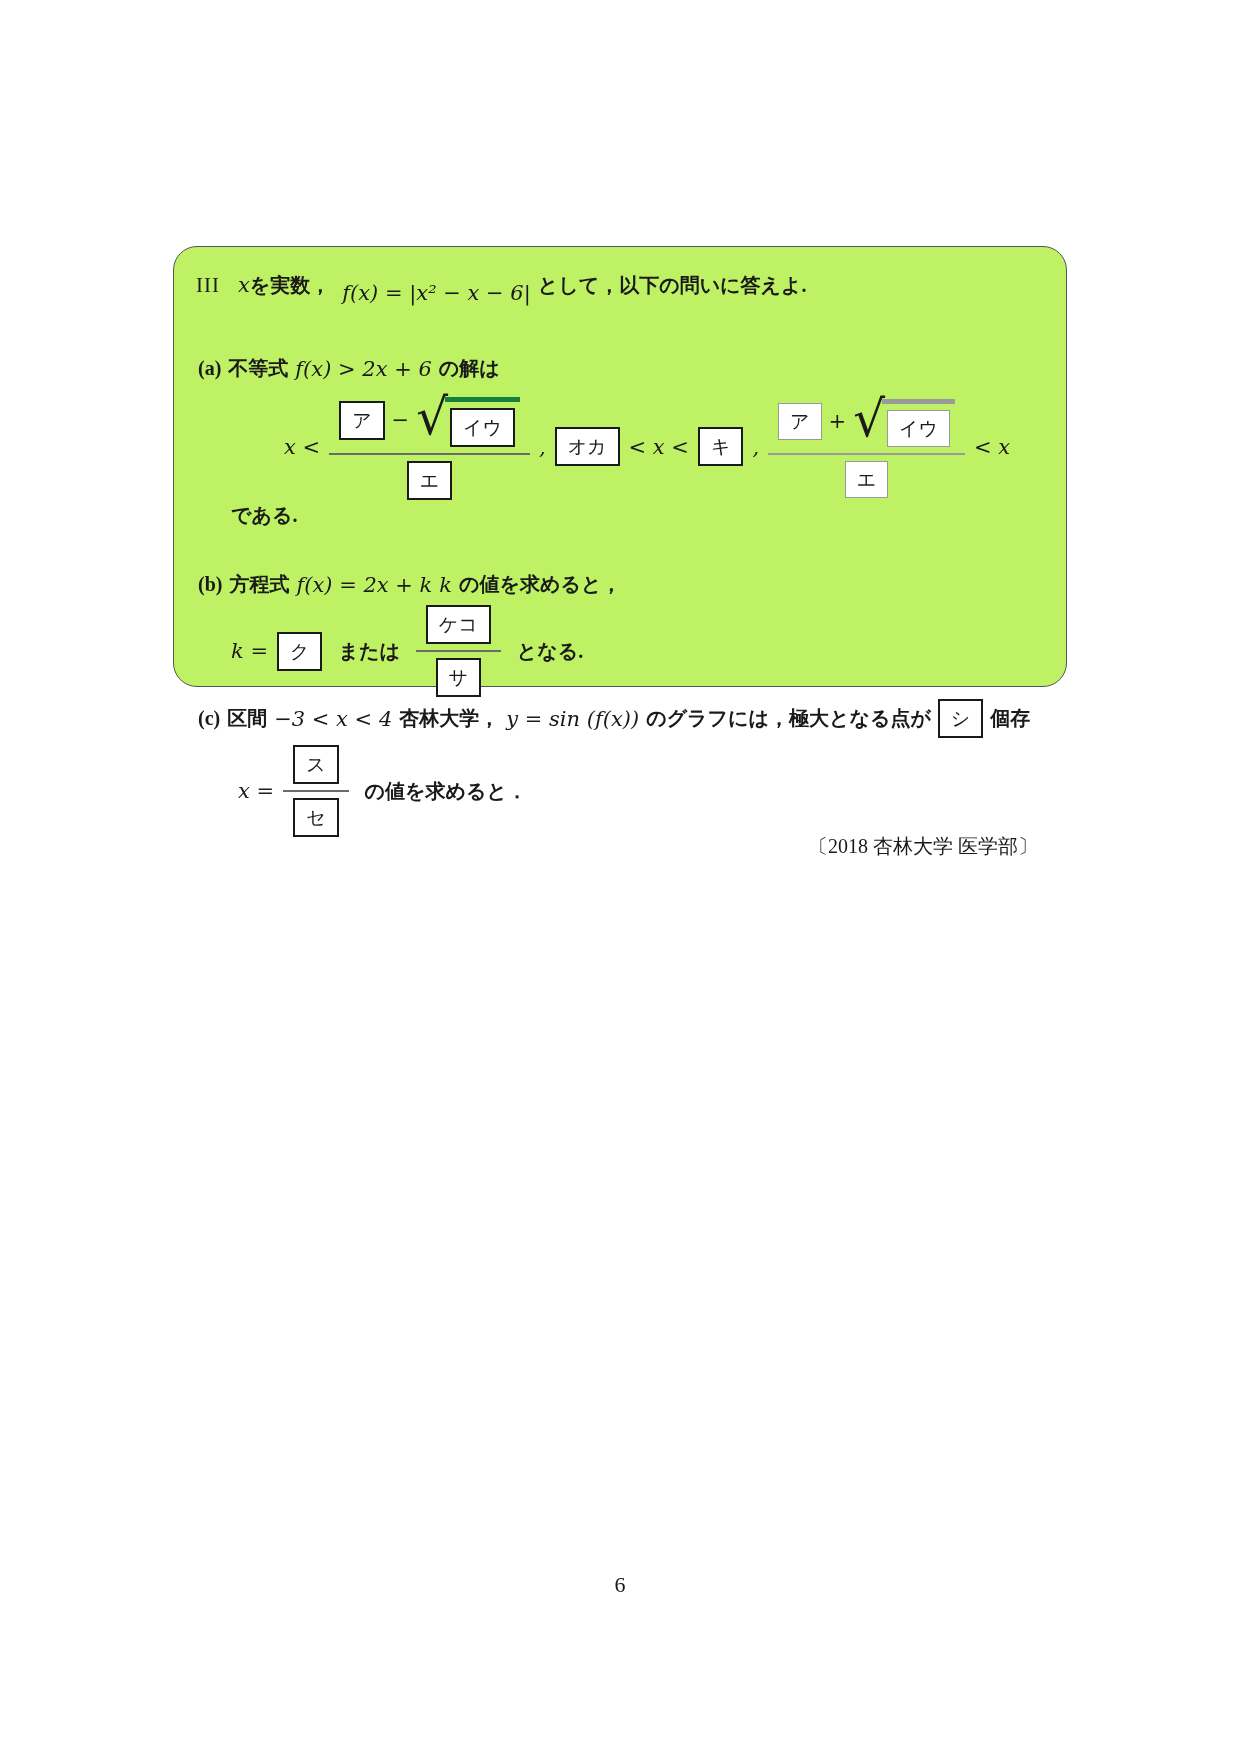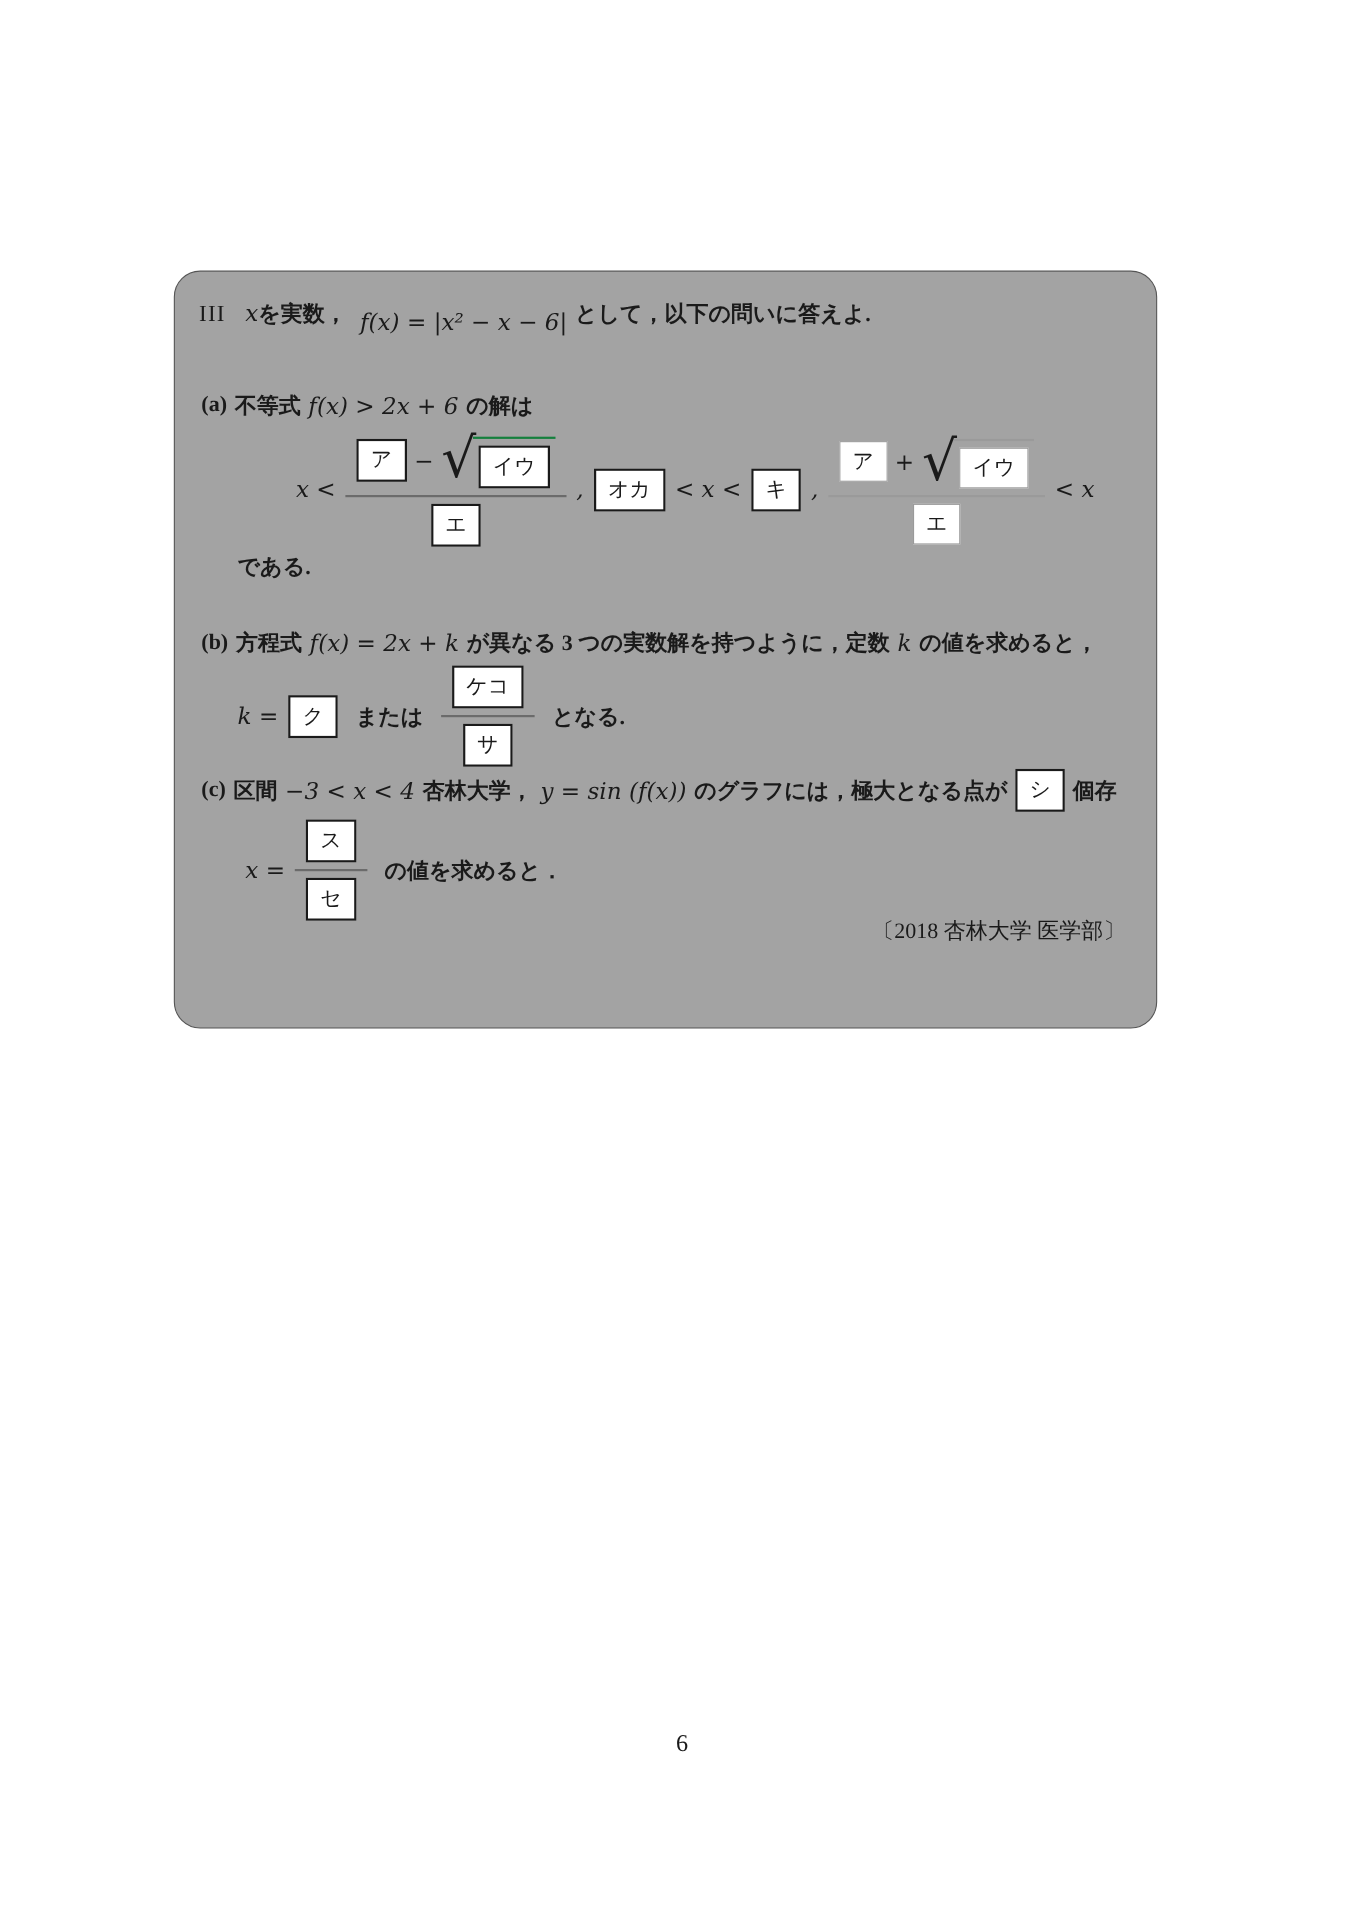--- a/index.html
+++ b/index.html
@@ -2,22 +2,22 @@
 <html><head>
 <meta charset="utf-8">
 <style>
   html,body { margin:0; padding:0; background:#ffffff; }
   .page {
     position:relative; width:1240px; height:1753px; background:#ffffff;
     font-family:"Liberation Serif","DejaVu Serif",serif; color:#1a1a1a;
     overflow:hidden;
   }
   .problem-box {
-    position:absolute; left:158px; top:246px; width:894px; height:689px;
-    border:1.5px solid #555; border-radius:24px; background:#a3a3a3;
+    position:absolute; left:173px; top:246px; width:894px; height:441px;
+    border:1.5px solid #555; border-radius:24px; background:#bef264;
     box-sizing:border-box;
   }
   .line { position:absolute; white-space:nowrap; font-size:20px; }
   .row { display:flex; align-items:center; }
   .pnum { font-size:21px; letter-spacing:1px; margin-right:18px; }
   .math { font-style:italic; font-family:"DejaVu Serif","Liberation Serif",serif; font-size:21px; }
   .jp { font-size:20px;font-weight:bold; }
   .gap-s { margin-left:7px; }
   .gap-m { margin-left:12px;margin-top:16px; }
 
@@ -31,21 +31,21 @@
   .frac { display:inline-flex; flex-direction:column; align-items:center; vertical-align:middle; }
   .frac .num { display:inline-flex; align-items:center; gap:7px; padding:0 10px 6px 10px; }
   .frac .bar { height:2px; background:#6b6b6b; align-self:stretch; }
   .frac .den { display:inline-flex; padding-top:6px; }
   .frac.gray .ansbox { border-width:1.5px; border-color:#9a9a9a; }
   .frac.gray .bar { background:#9a9a9a; }
   .frac.gray .sqrt-body { border-top-color:#9a9a9a; }
 
   .sqrt { display:inline-flex; align-items:flex-start; }
   .sqrt-sign { font-style:normal; font-family:"DejaVu Serif",serif; font-size:50px; line-height:40px; transform:translateY(4px); }
-  .sqrt-body { border-top:2px solid #15803d; padding:6px 5px 0 5px; margin-left:-3px; margin-top:4px; }
+  .sqrt-body { border-top:5px solid #15803d; padding:6px 5px 0 5px; margin-left:-3px; margin-top:4px; }
 
   .math-row { display:flex; align-items:center; gap:9px; white-space:nowrap; }
   .citation { position:absolute; right:28px; top:586px; font-size:20px;text-align:center; }
   .page-number { position:absolute; left:0; top:1572px; width:1240px; text-align:center; font-size:22px; }
 </style>
 </head>
 <body>
 
 <div class="page">
   <div class="problem-box">
@@ -108,21 +108,20 @@
     </div>
 
     <div class="line" style="left:57px; top:255px;">
       <span class="jp">である.</span>
     </div>
 
     <div class="line row" style="left:24px; top:324px;">
       <span class="jp">(b)</span>
       <span class="jp gap-s">方程式</span>
       <span class="math gap-s">f(x) = 2x + k</span>
-      <span class="jp gap-s">が異なる 3 つの実数解を持つように，定数</span>
       <span class="math gap-s">k</span>
       <span class="jp gap-s">の値を求めると，</span>
     </div>
 
     <div class="line math-row" style="left:57px; top:358px;">
       <span class="math">k =</span>
       <span class="ansbox">ク</span>
       <span class="jp gap-s">または</span>
       <span class="frac gap-s">
         <span class="num">

